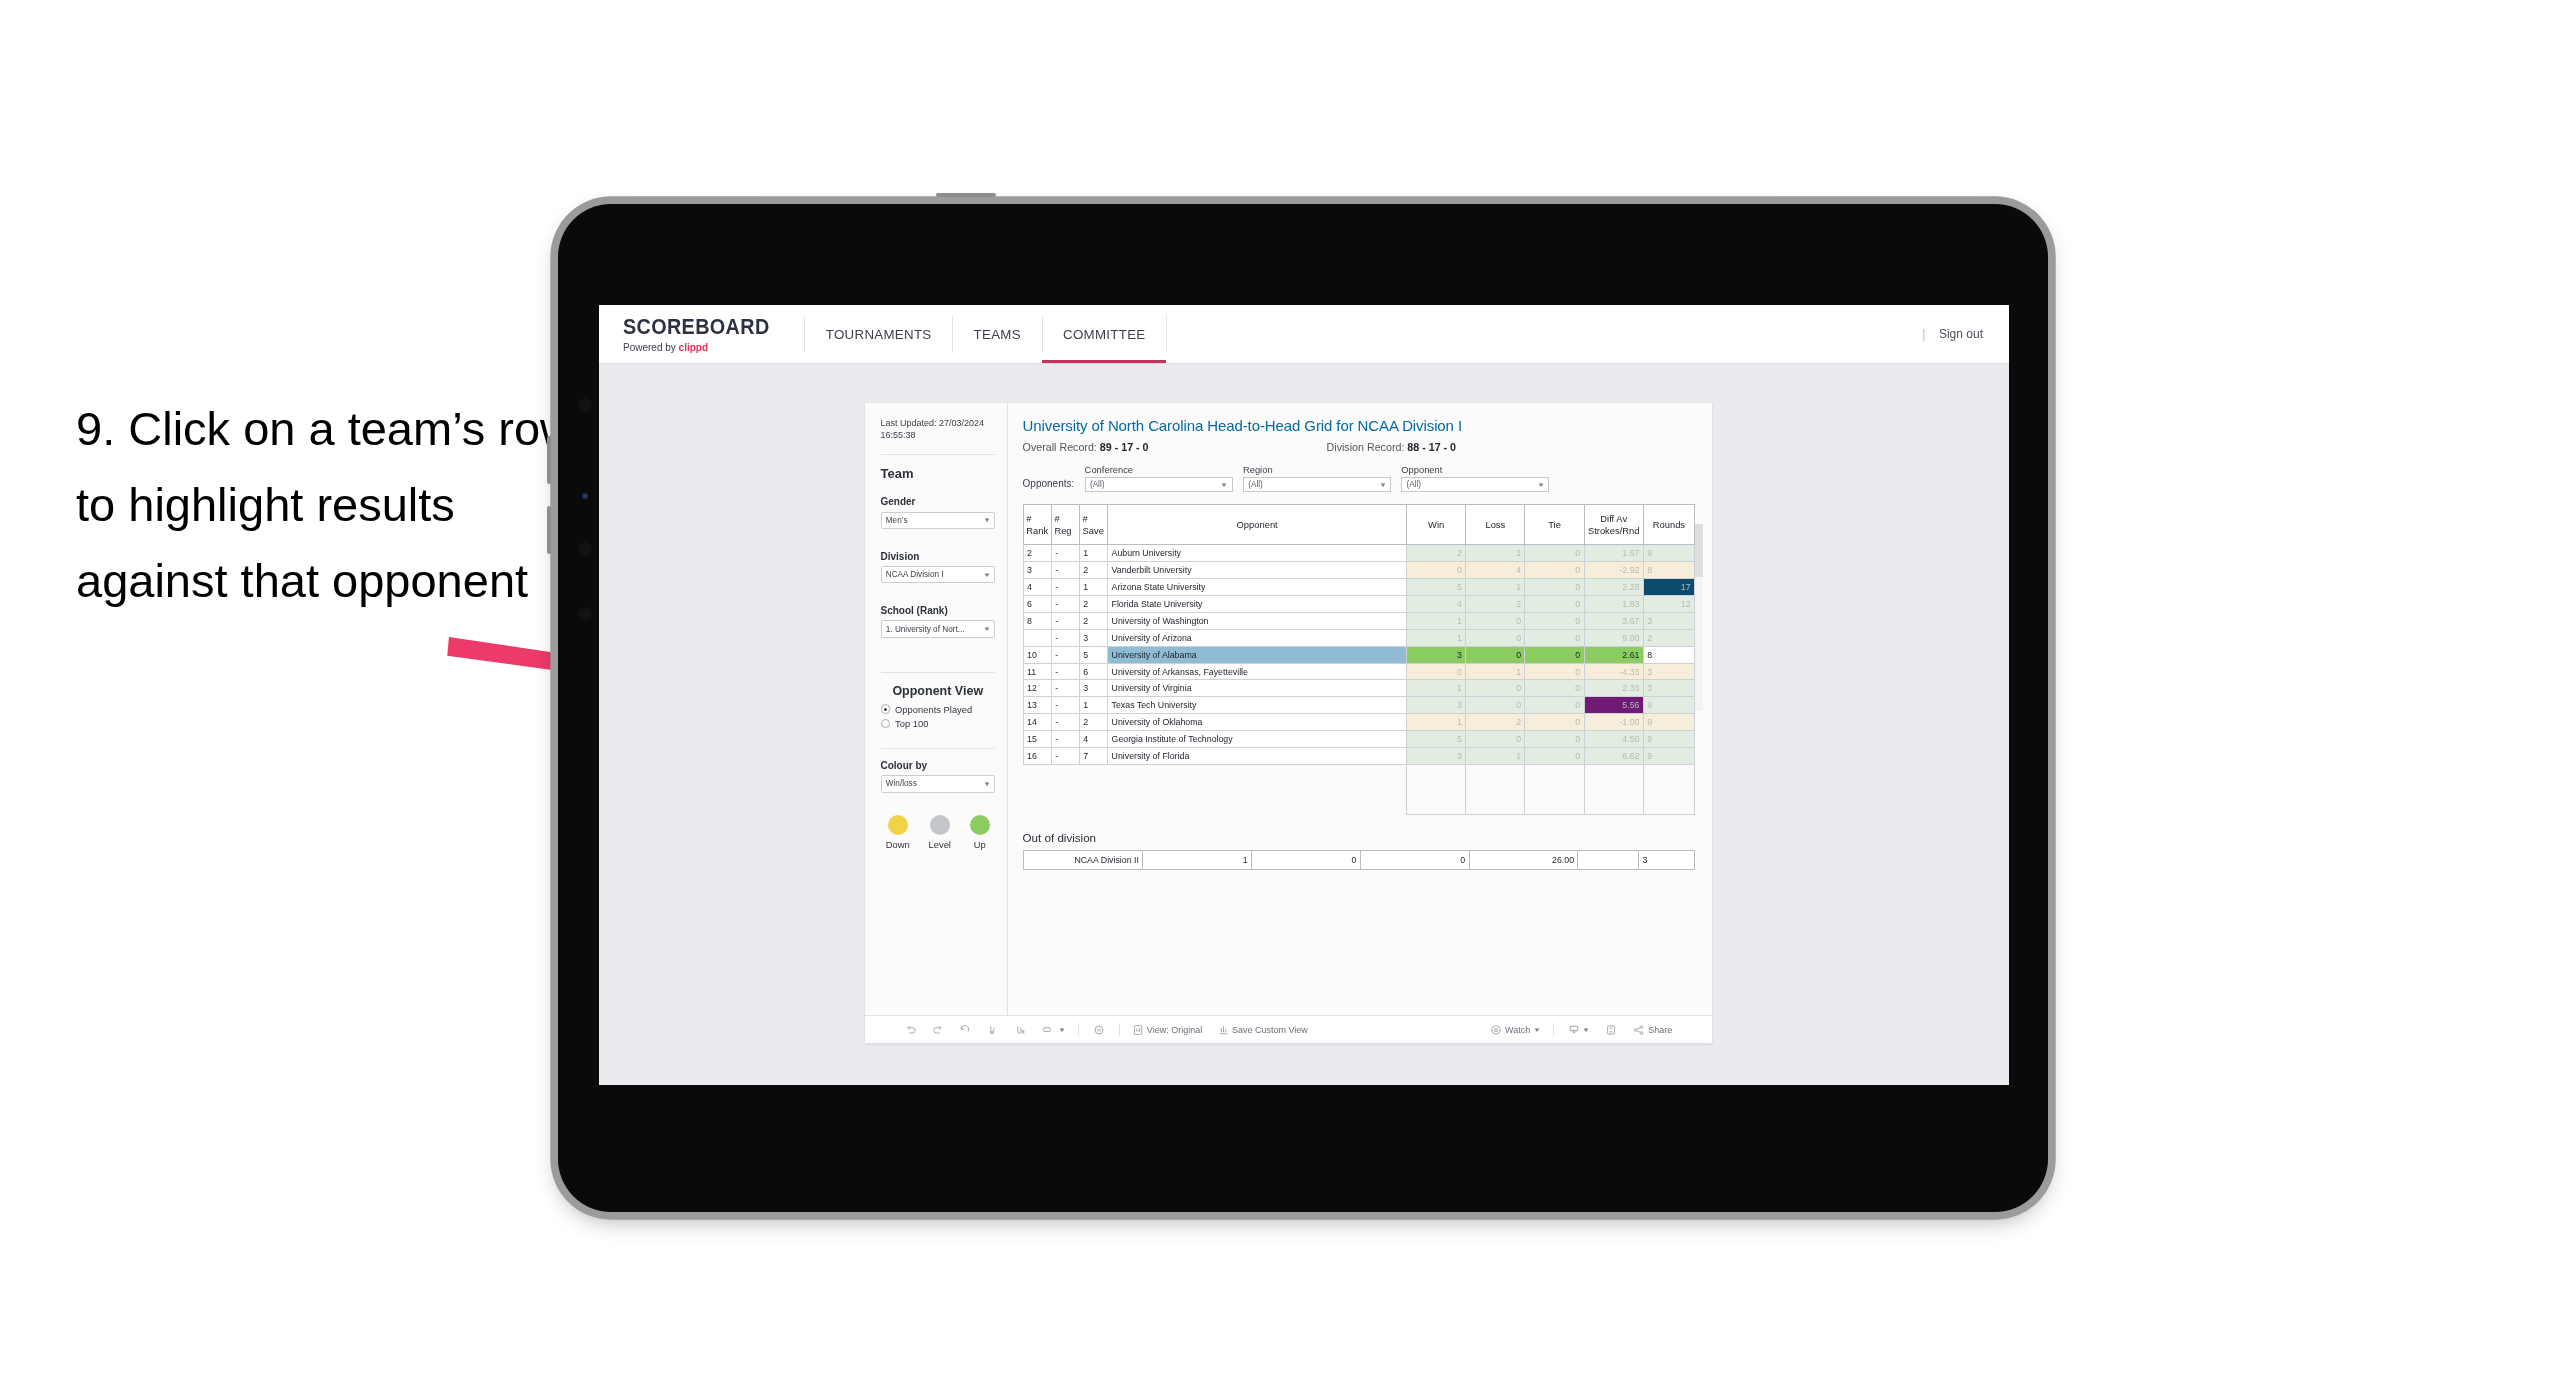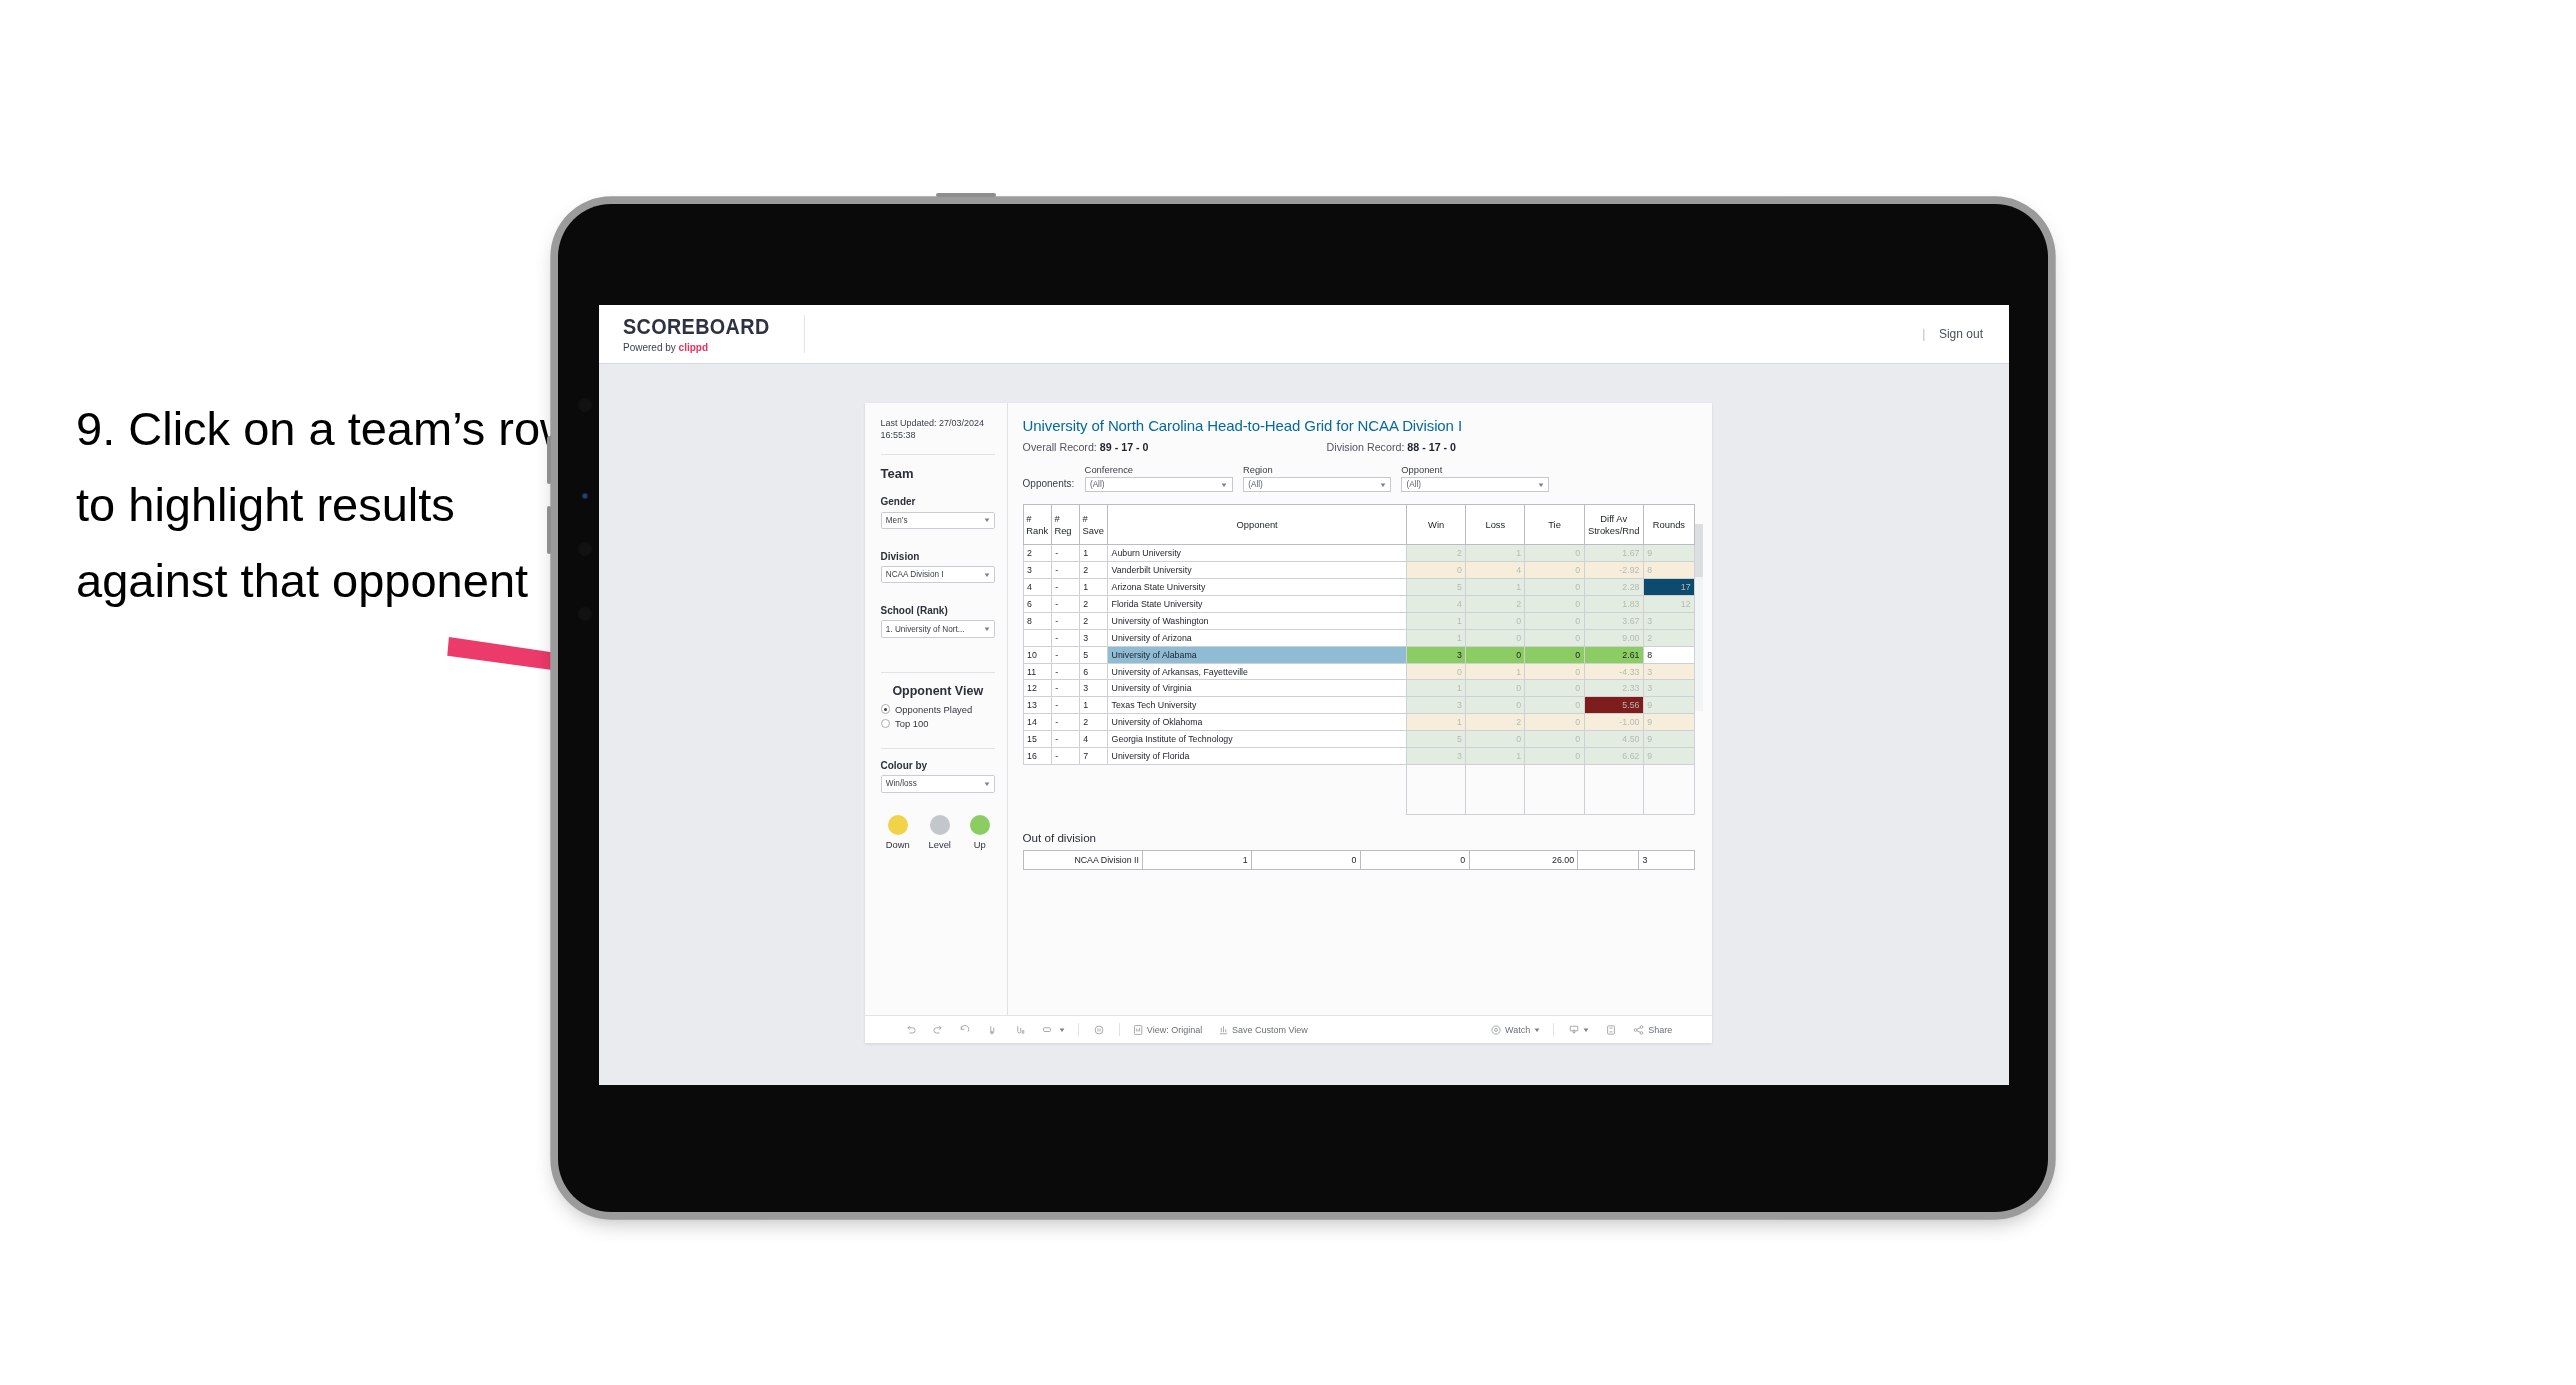--- a/index.html
+++ b/index.html
@@ -167,20 +167,28 @@
 
   <div class="topbar">
     <div class="brand">
       <div class="brand-title">SCOREBOARD</div>
       <div class="brand-sub">
         <span>Powered by</span>
         <b>clippd</b>
       </div>
     </div>
     <div class="navsep"></div>
+    <div class="navitems">
+      <div class="navitem">TOURNAMENTS</div>
+      <div class="navsep"></div>
+      <div class="navitem">TEAMS</div>
+      <div class="navsep"></div>
+      <div class="navitem active">COMMITTEE</div>
+      <div class="navsep"></div>
+    </div>
     <div class="signout">
       <span class="vbar">|</span>
       <span>Sign out</span>
     </div>
   </div>
 
 
   <div class="canvas">
     <div class="sheet">
 
@@ -412,21 +420,21 @@
                     <td class="c-rnd faded" style="background: rgb(227, 236, 224); text-align: left;">3</td>
                   </tr>
                   <tr>
                     <td class="c-rank">13</td>
                     <td class="c-reg">-</td>
                     <td class="c-conf">1</td>
                     <td class="c-opp">Texas Tech University</td>
                     <td class="c-num faded" style="background: rgb(227, 236, 224);">3</td>
                     <td class="c-num faded" style="background: rgb(227, 236, 224);">0</td>
                     <td class="c-num faded" style="background: rgb(227, 236, 224);">0</td>
-                    <td class="c-num faded" style="background: #7f1d1d;">5.56</td>
+                    <td class="c-num faded" style="background: #701a75;">5.56</td>
                     <td class="c-rnd faded" style="background: rgb(227, 236, 224); text-align: left;">9</td>
                   </tr>
                   <tr>
                     <td class="c-rank">14</td>
                     <td class="c-reg">-</td>
                     <td class="c-conf">2</td>
                     <td class="c-opp">University of Oklahoma</td>
                     <td class="c-num faded" style="background: rgb(246, 238, 218);">1</td>
                     <td class="c-num faded" style="background: rgb(246, 238, 218);">2</td>
                     <td class="c-num faded" style="background: rgb(246, 238, 218);">0</td>

